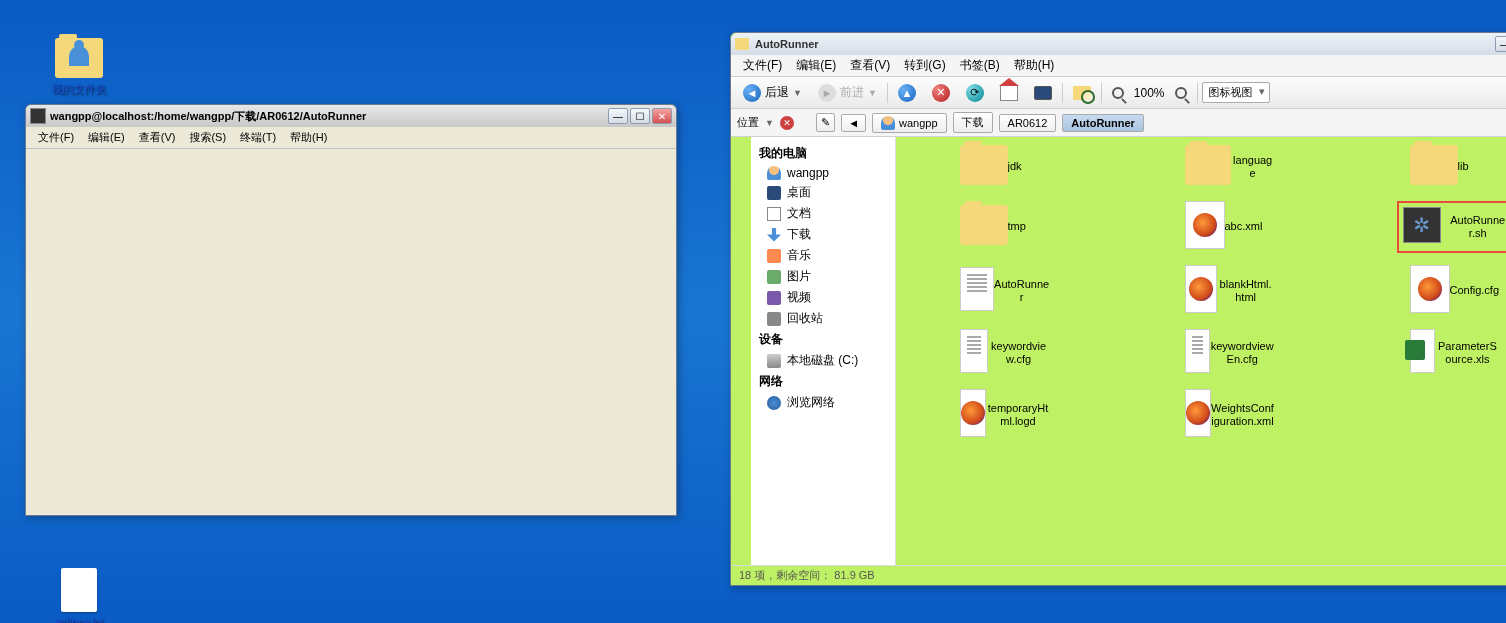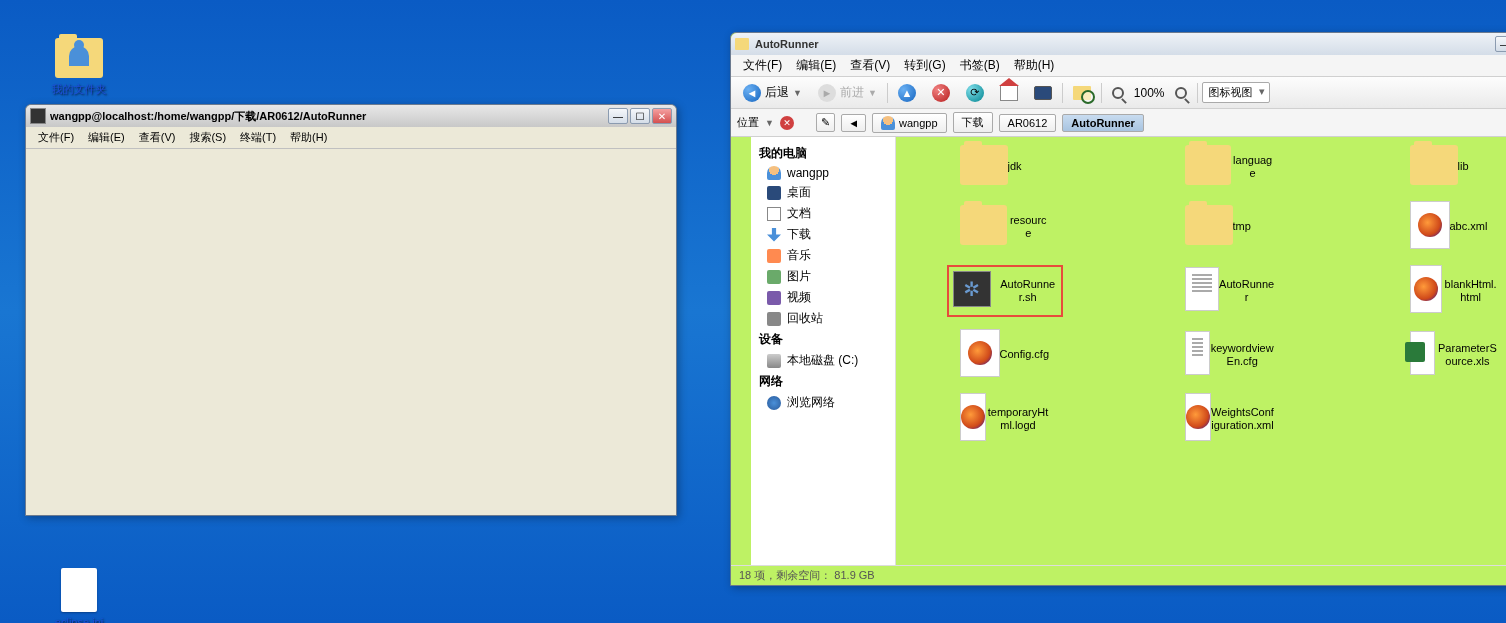--- a/index.html
+++ b/index.html
@@ -569,24 +569,20 @@
       <div class="file-item">
           <div class="file-icon folder"></div>
           <div class="file-label">language</div>
         </div>
       <div class="file-item">
           <div class="file-icon folder"></div>
           <div class="file-label">lib</div>
         </div>
       <div class="file-item">
           <div class="file-icon folder"></div>
-          <div class="file-label">resource</div>
-        </div>
-      <div class="file-item">
-          <div class="file-icon folder"></div>
           <div class="file-label">tmp</div>
         </div>
       <div class="file-item">
           <div class="file-icon firefox"></div>
           <div class="file-label">abc.xml</div>
         </div>
       <div class="file-item highlighted">
           <div class="file-icon script"></div>
           <div class="file-label">AutoRunner.sh</div>
         </div>
@@ -597,20 +593,24 @@
       <div class="file-item">
           <div class="file-icon firefox"></div>
           <div class="file-label">blankHtml.html</div>
         </div>
       <div class="file-item">
           <div class="file-icon firefox"></div>
           <div class="file-label">Config.cfg</div>
         </div>
       <div class="file-item">
           <div class="file-icon textfile"></div>
+          <div class="file-label">keywordview.cfg</div>
+        </div>
+      <div class="file-item">
+          <div class="file-icon textfile"></div>
           <div class="file-label">keywordviewEn.cfg</div>
         </div>
       <div class="file-item">
           <div class="file-icon xls"></div>
           <div class="file-label">ParameterSource.xls</div>
         </div>
       <div class="file-item">
           <div class="file-icon firefox"></div>
           <div class="file-label">temporaryHtml.logd</div>
         </div>

